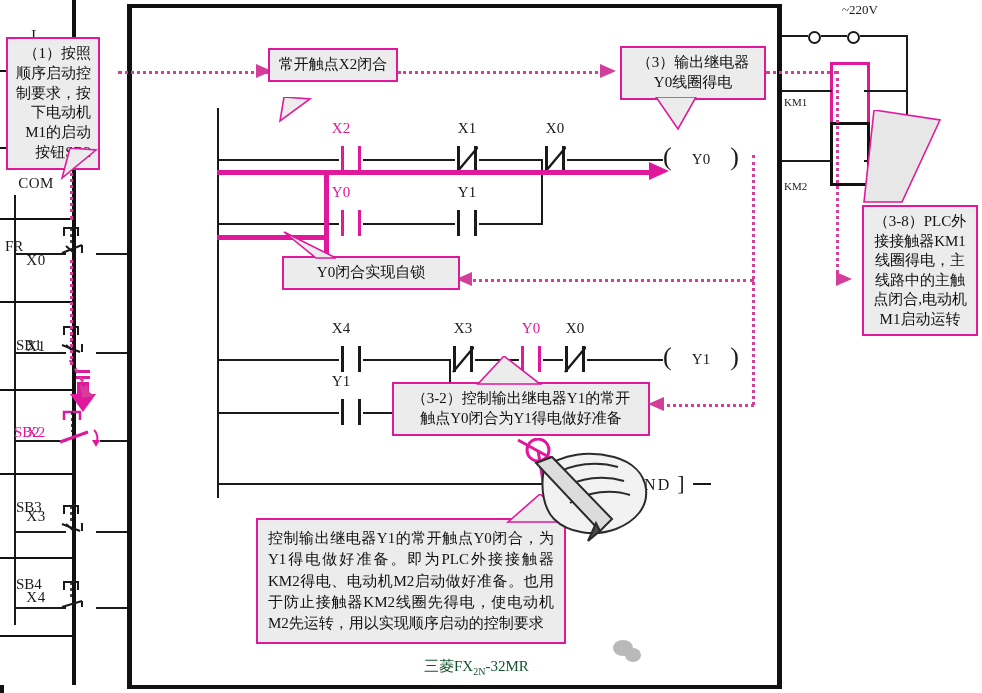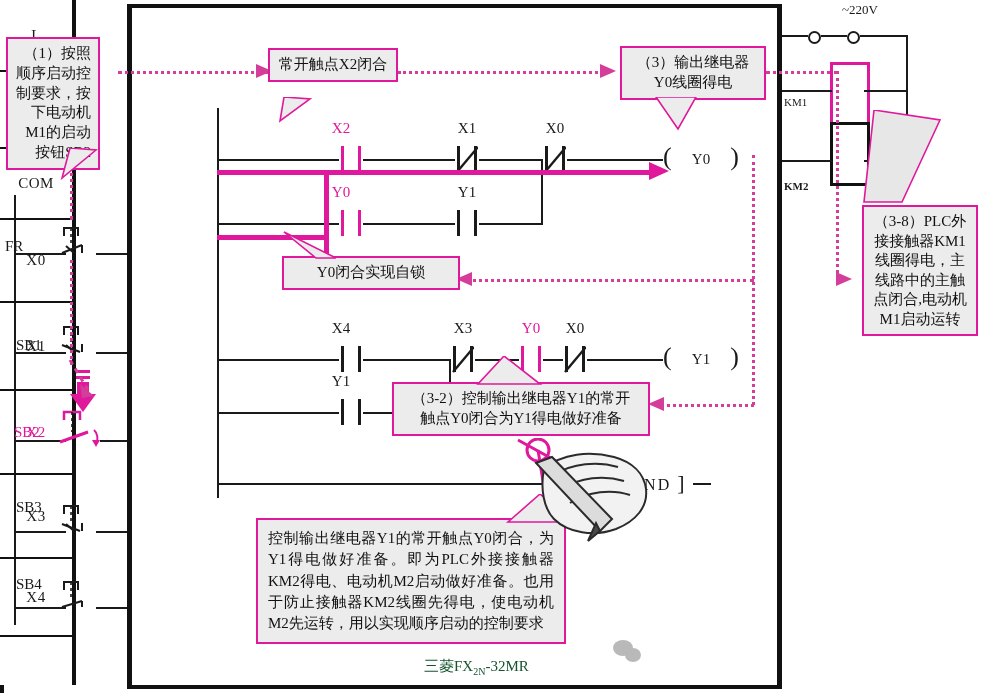--- a/index.html
+++ b/index.html
@@ -325,21 +325,21 @@
     <div class="ln vln" style="left:124px;top:35px;height:125px;"></div>
 
     <div class="coilbox pink" style="left:48px;top:62px;width:34px;height:60px;"></div>
     <div class="ln hln" style="left:0px;top:90px;width:50px;"></div>
     <div class="ln hln" style="left:82px;top:90px;width:44px;"></div>
     <div class="olabel" style="left:2px;top:96px;">KM1</div>
 
     <div class="coilbox" style="left:48px;top:122px;width:34px;height:58px;"></div>
     <div class="ln hln" style="left:0px;top:160px;width:50px;"></div>
     <div class="ln hln" style="left:82px;top:160px;width:44px;"></div>
-    <div class="olabel" style="left:2px;top:180px;font-weight:bold;">KM2</div>
+    <div class="olabel" style="left:2px;top:180px;">KM2</div>
 
     <svg class="abs" style="left:60px;top:110px;" width="130" height="110">
       <path d="M32,0 L22,92 L60,92 L98,10 Z" fill="#e7e7e7" stroke="#e0189c" stroke-width="1.6"></path>
     </svg>
   </div>
 
   <div class="dot-v" style="left:70px;top:160px;height:60px;"></div>
   <div class="dot-v" style="left:70px;top:260px;height:105px;"></div>
   <svg class="abs" style="left:60px;top:360px;" width="50" height="46">
     <path d="M10,0 L28,30" stroke="#d43d9a" stroke-width="3" stroke-dasharray="5,5" fill="none"></path>

